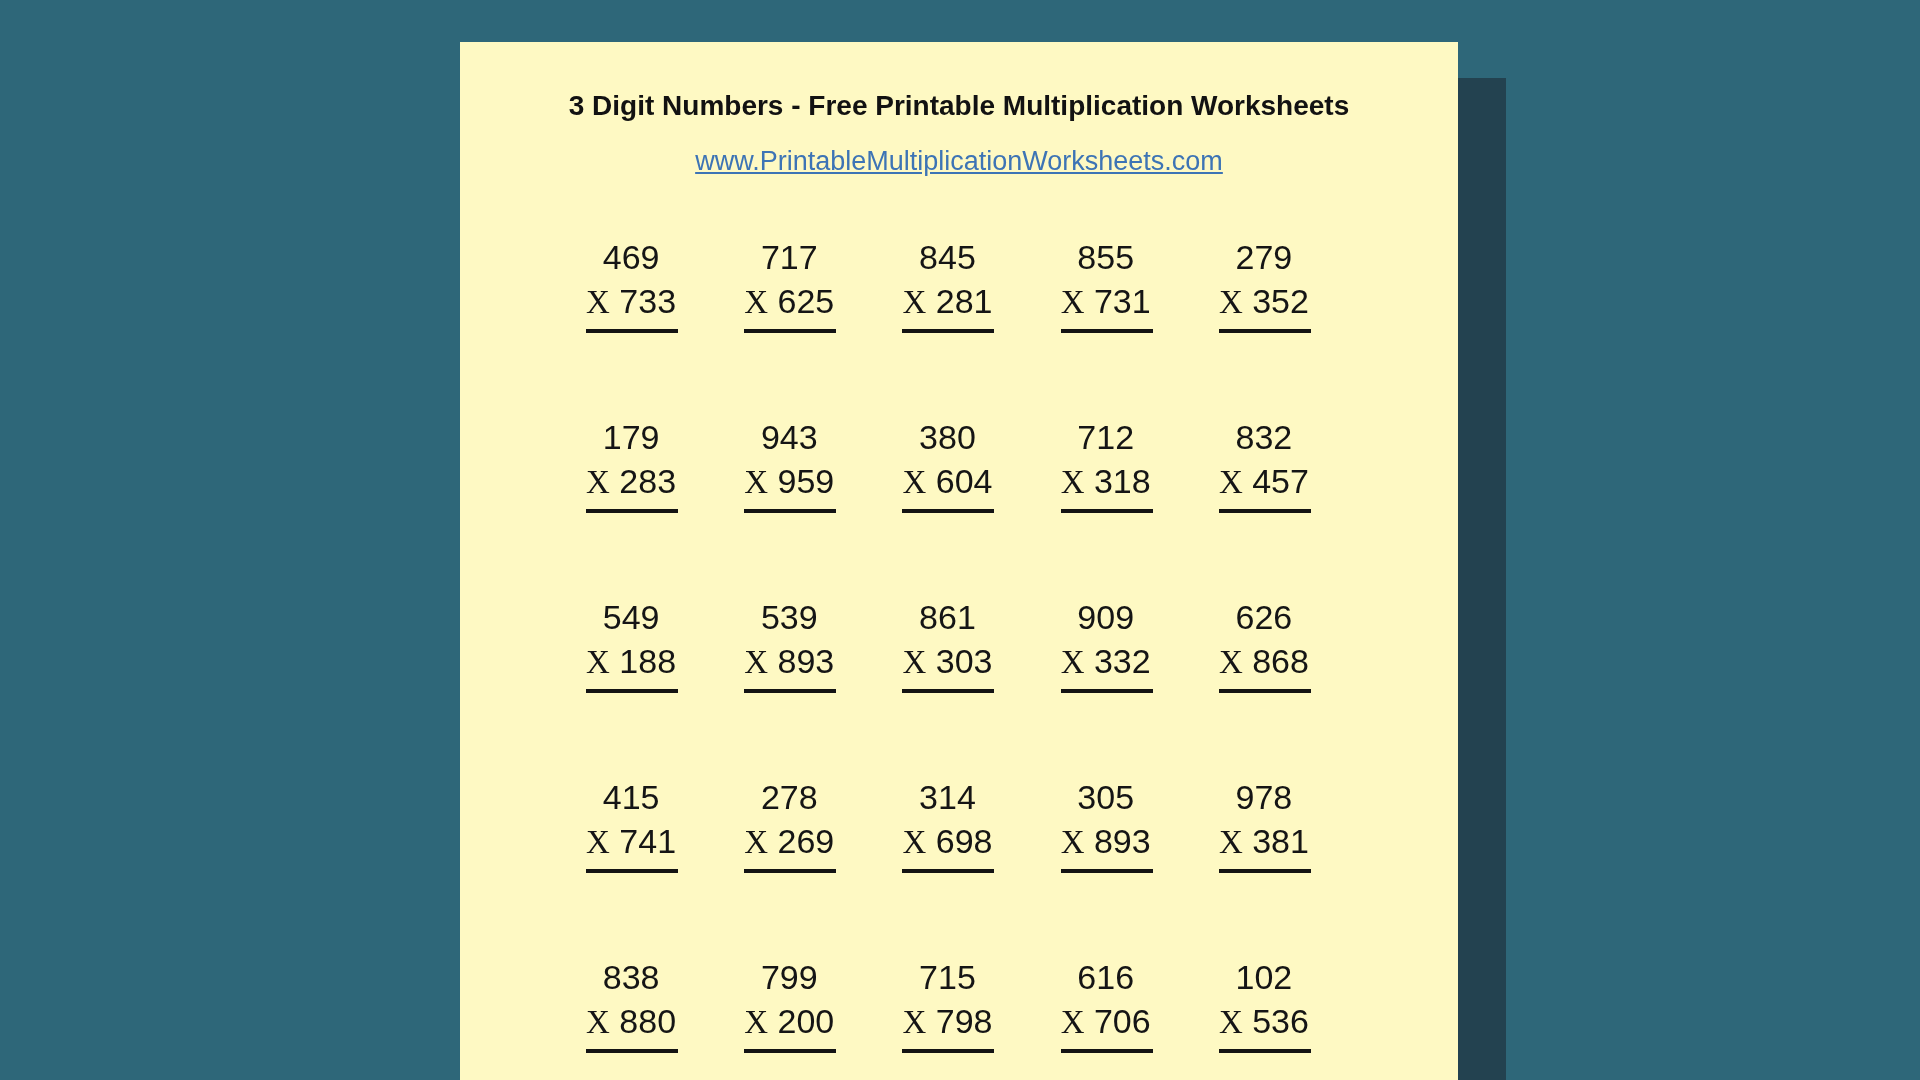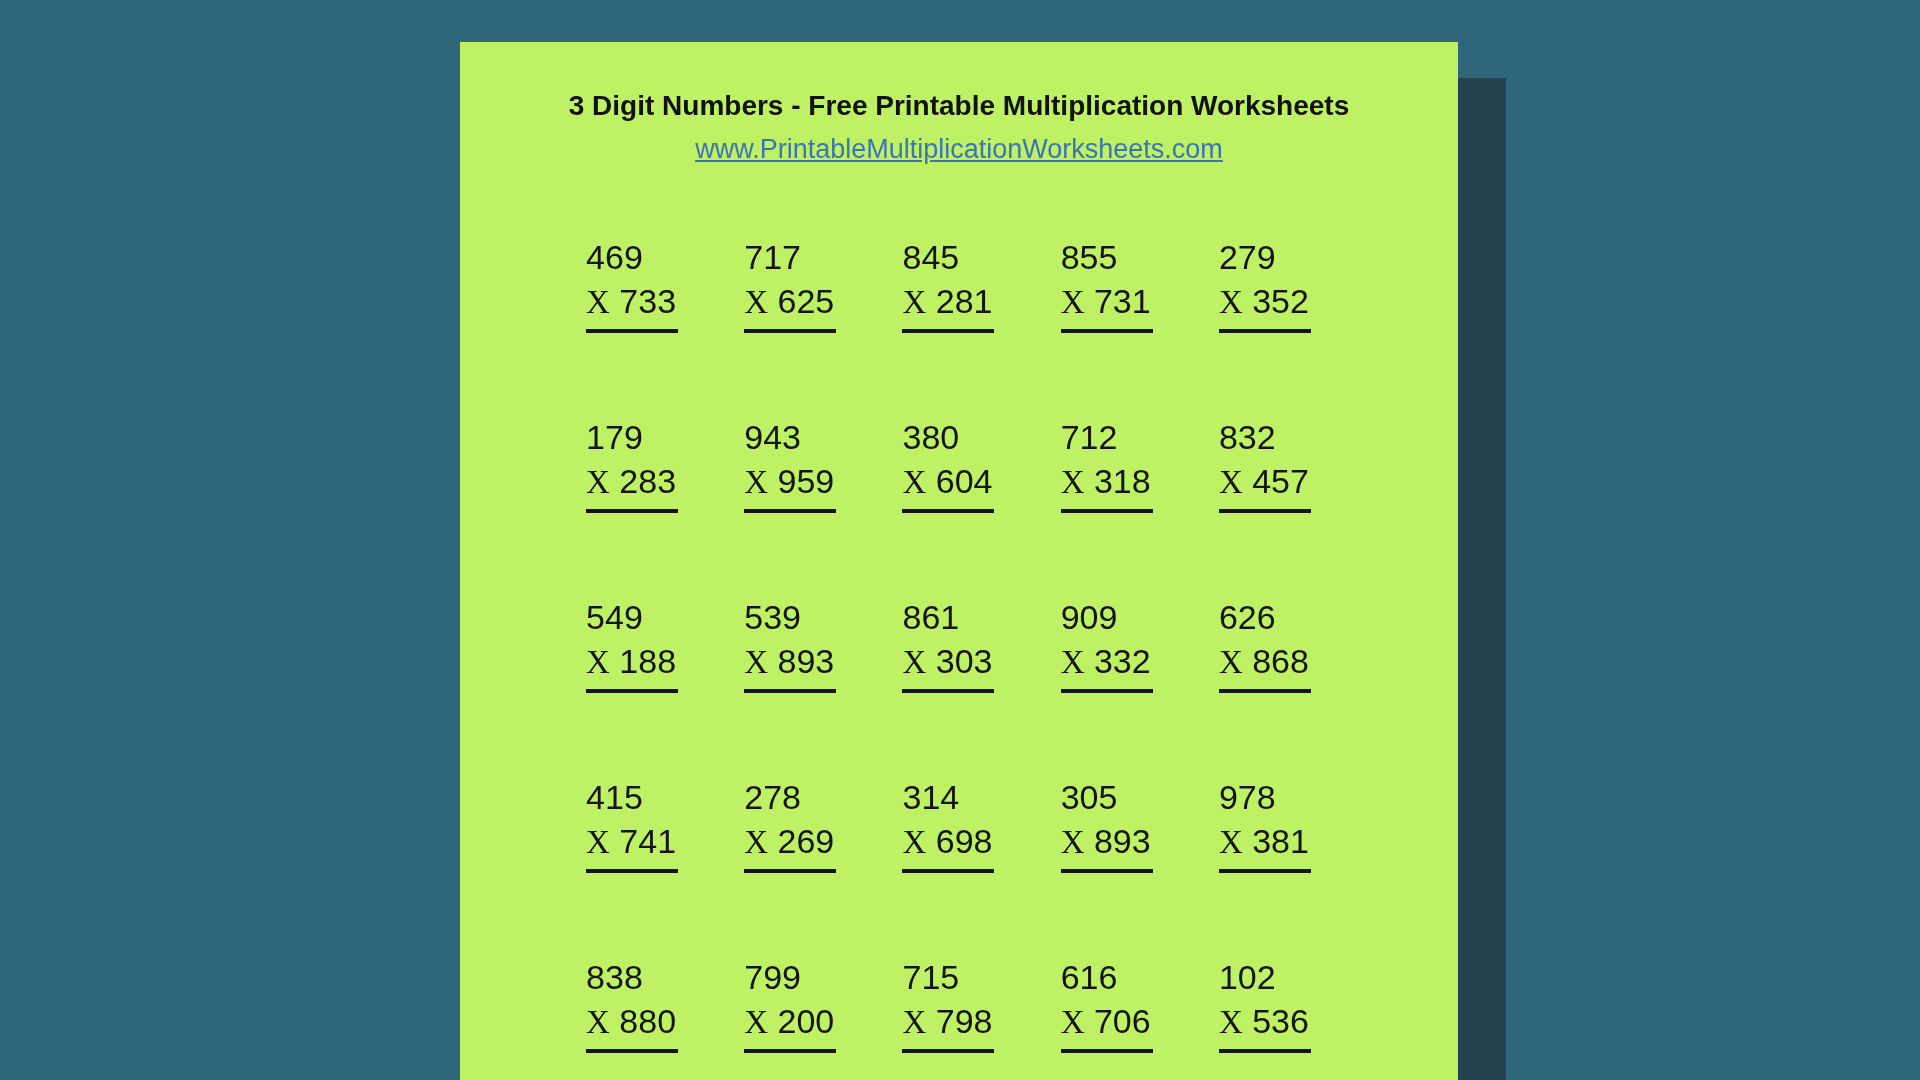--- a/index.html
+++ b/index.html
@@ -12,46 +12,46 @@
   .paper {
     position: absolute; left: 460px; top: 42px; width: 998px; height: 1038px;
     background: #ffffff;
   }
   .header { padding-top: 46px; text-align: center; }
   .title {
     font-size: 28px; font-weight: bold; color: #121212;
     line-height: 36px; letter-spacing: 0px;
   }
   .url {
-    display: inline-block; margin-top: 8px; font-size: 27px; line-height: 34px;
+    display: inline-block; margin-top: 20px; font-size: 27px; line-height: 34px;
     text-decoration: underline; cursor: pointer;
   }
   .grid {
     position: absolute; left: 93px; top: 193px; width: 791px;
     display: grid; grid-template-columns: repeat(5, 1fr);
     row-gap: 82px; justify-items: center;
   }
   .problem { width: 92px; color: #151515; }
   .top-num {
-    text-align: left; font-size: 34px; line-height: 44px; padding-right: 2px;
+    text-align: center; font-size: 34px; line-height: 44px; padding-right: 2px;
   }
   .bottom-row {
     display: flex; justify-content: space-between; align-items: baseline;
     font-size: 34px; line-height: 44px;
     padding-bottom: 5px; padding-right: 2px;
     border-bottom: 4px solid #141414;
   }
   .x-sym { font-family: "Liberation Serif", serif; font-size: 33px; }
 </style>
 </head>
 <body style="background: rgb(46, 103, 121);">
 
 <div class="bg">
   <div class="paper-shadow" style="background: rgb(35, 66, 80);"></div>
-  <div class="paper" style="background: #bef264;">
+  <div class="paper" style="background: #fef9c3;">
     <div class="header">
       <div class="title">3 Digit Numbers - Free Printable Multiplication Worksheets</div>
       <div><span class="url" style="color: rgb(61, 116, 181);">www.PrintableMultiplicationWorksheets.com</span></div>
     </div>
     <div class="grid">
       <div class="problem">
           <div class="top-num">469</div>
           <div class="bottom-row">
             <span class="x-sym">X</span>
             <span>733</span>

